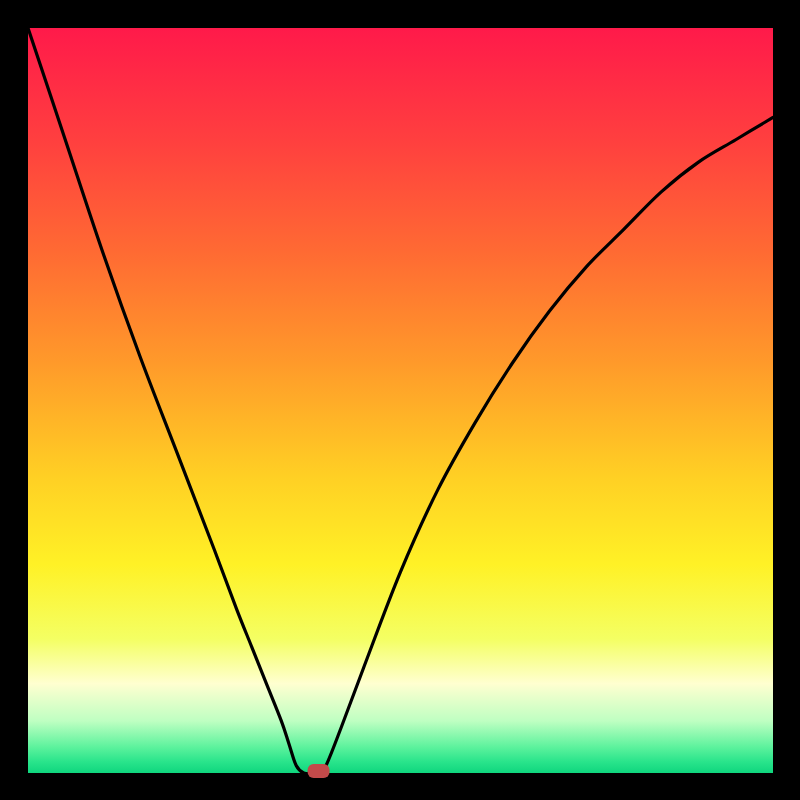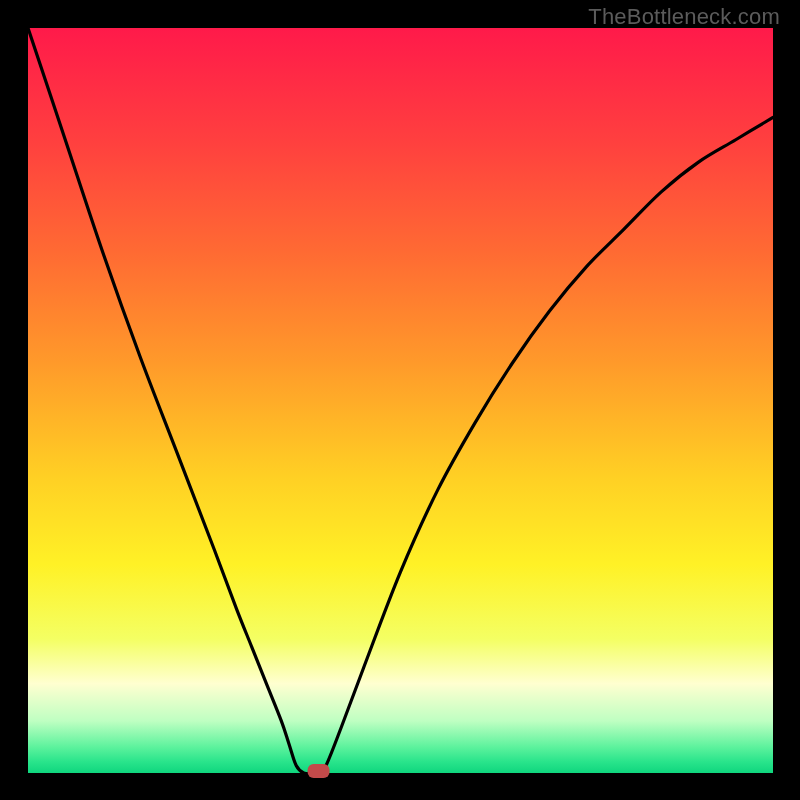--- a/index.html
+++ b/index.html
@@ -32,21 +32,20 @@
     position: absolute;
     top: 0;
     left: 0;
   }
 </style>
 </head>
 <body>
 
 <div class="frame">
 
-  <div class="attribution">TheBottleneck.com</div>
 
   <svg id="chart-svg" width="800" height="800">
     <defs>
       <linearGradient id="bg-grad" x1="0" y1="0" x2="0" y2="1">
           <stop offset="0%" stop-color="#ff1a4a"></stop>
           <stop offset="15%" stop-color="#ff3f3f"></stop>
           <stop offset="30%" stop-color="#ff6a33"></stop>
           <stop offset="45%" stop-color="#ff9a2a"></stop>
           <stop offset="60%" stop-color="#ffcf24"></stop>
           <stop offset="72%" stop-color="#fff126"></stop>

